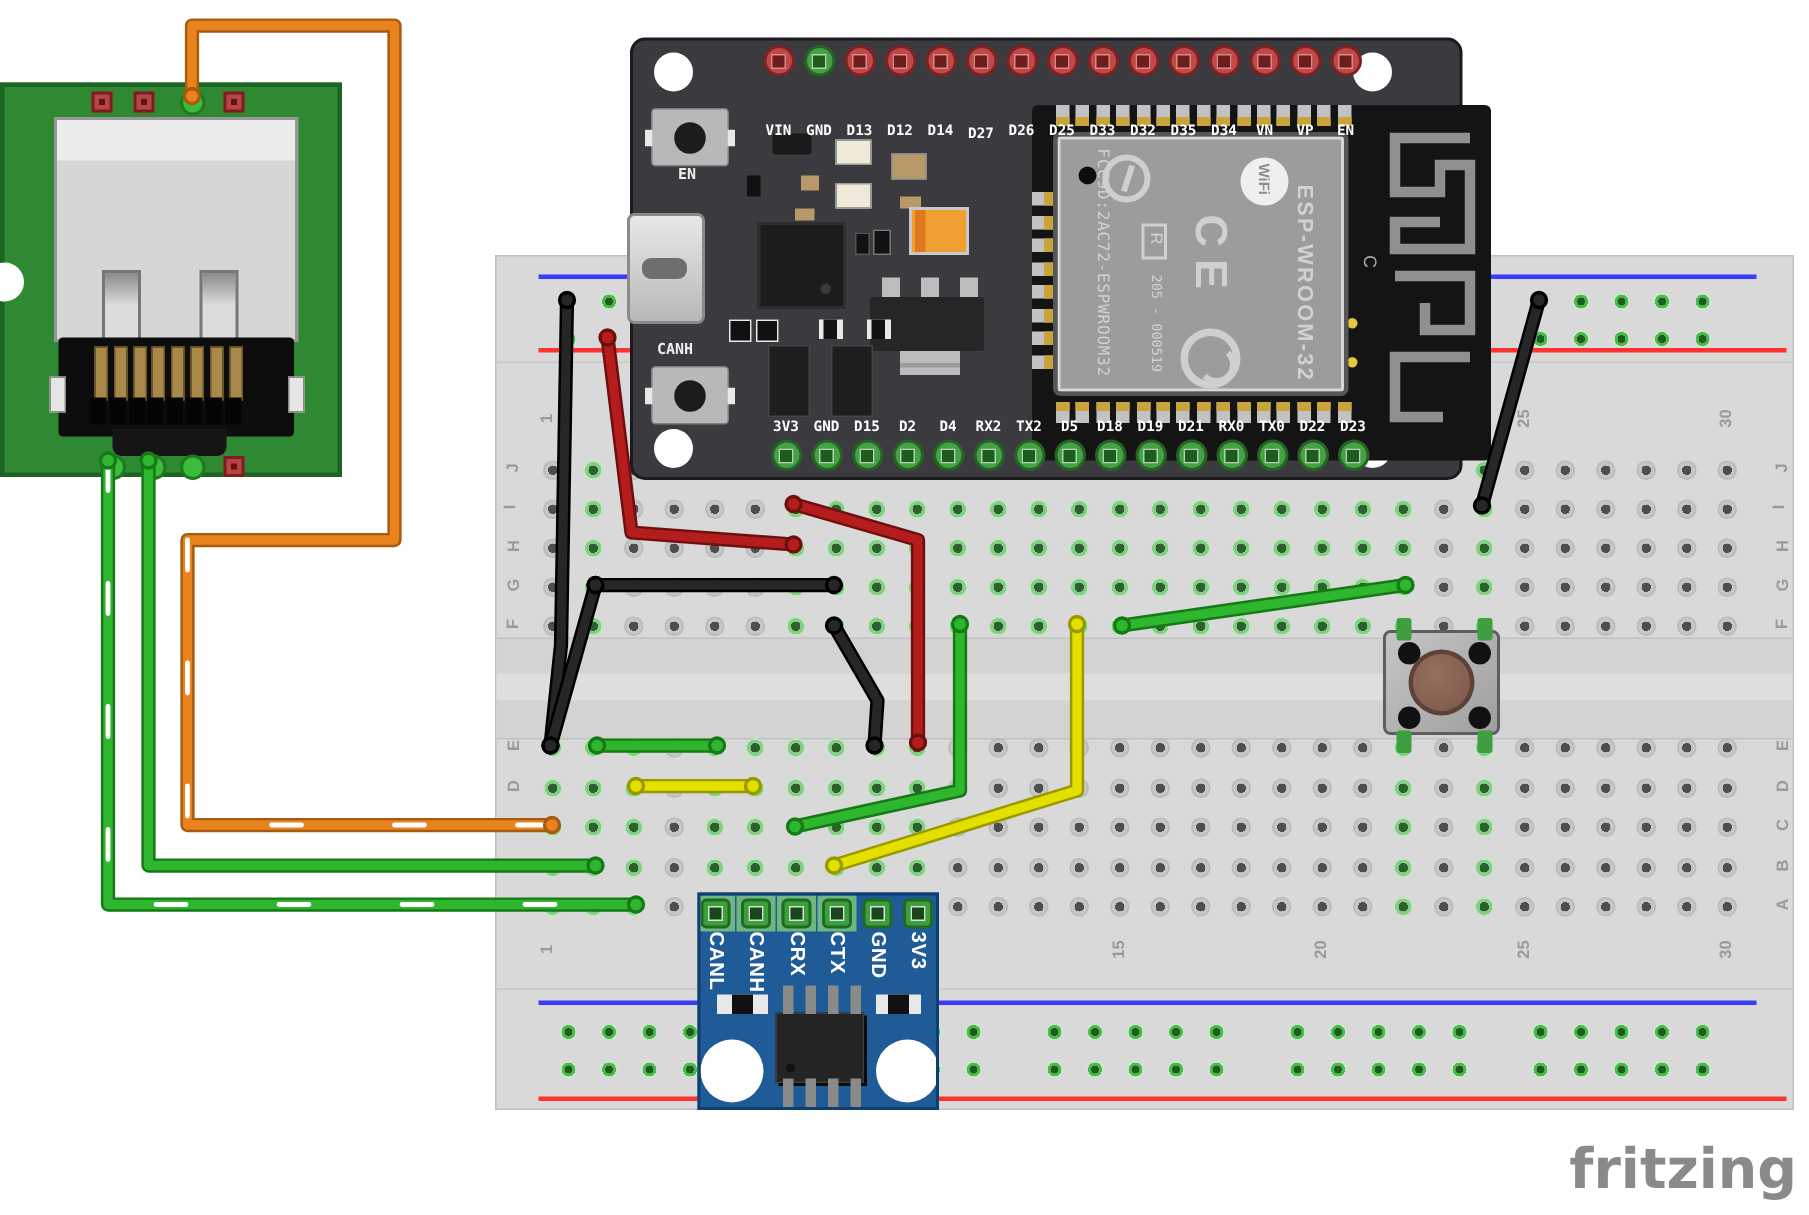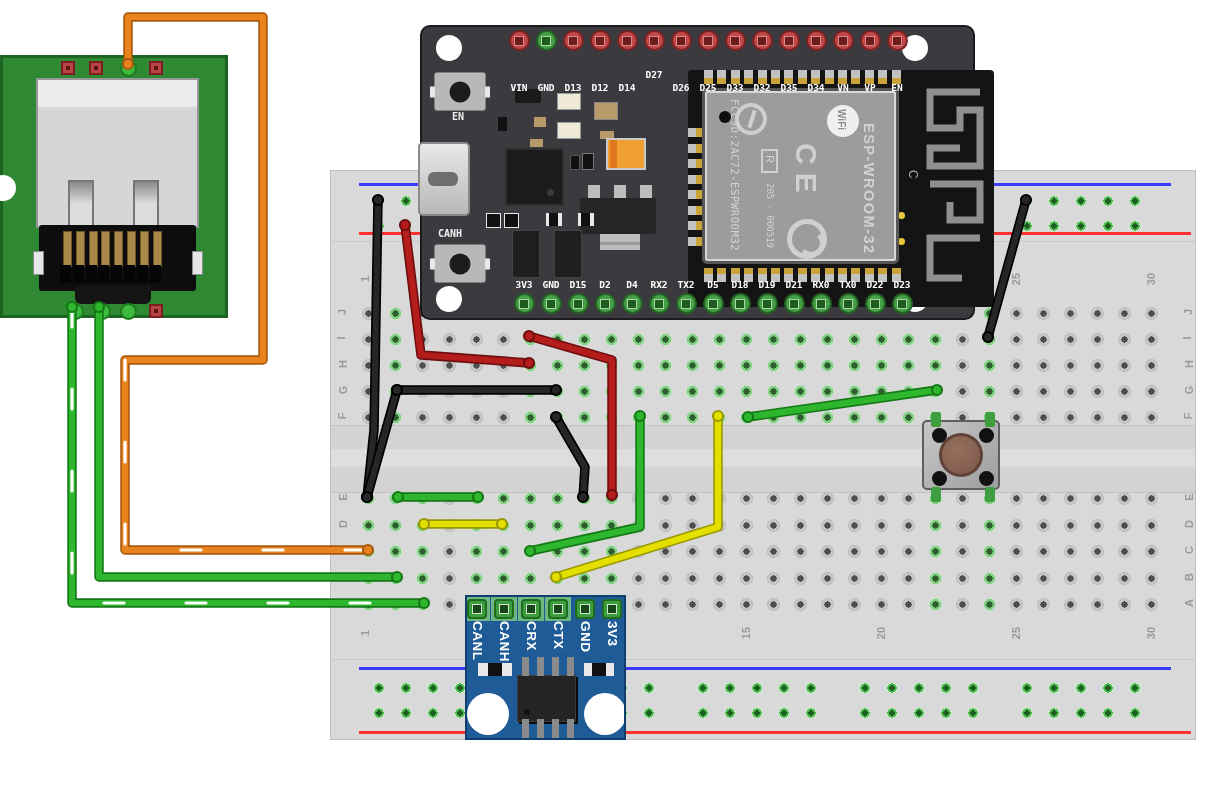--- a/index.html
+++ b/index.html
@@ -774,21 +774,21 @@
           <div class="inner"></div>
         </div>
         <div class="pinlabel" style="left:178px;top:55px;">D12</div>
         <div class="pin-top" style="left:194.5px;top:3px;">
           <div class="inner"></div>
         </div>
         <div class="pinlabel" style="left:205px;top:55px;">D14</div>
         <div class="pin-top" style="left:221.5px;top:3px;">
           <div class="inner"></div>
         </div>
-        <div class="pinlabel" style="left:232px;top:42px;">D27</div>
+        <div class="pinlabel" style="left:232px;top:57px;">D27</div>
         <div class="pin-top" style="left:248.5px;top:3px;">
           <div class="inner"></div>
         </div>
         <div class="pinlabel" style="left:259px;top:55px;">D26</div>
         <div class="pin-top" style="left:275.5px;top:3px;">
           <div class="inner"></div>
         </div>
         <div class="pinlabel" style="left:286px;top:55px;">D25</div>
         <div class="pin-top" style="left:302.5px;top:3px;">
           <div class="inner"></div>
@@ -969,13 +969,14 @@
         <circle cx="502" cy="524" r="5" fill="#e3e000" stroke="#9a9800" stroke-width="2.2"></circle>
       </g>
       <g>
         <path d="M748,417 L937,390" fill="none" stroke="#157a15" stroke-width="9.5" stroke-linecap="round" stroke-linejoin="round"></path>
         <path d="M748,417 L937,390" fill="none" stroke="#2fb62f" stroke-width="6.2" stroke-linecap="round" stroke-linejoin="round"></path>
         <circle cx="748" cy="417" r="5" fill="#2fb62f" stroke="#157a15" stroke-width="2.2"></circle>
         <circle cx="937" cy="390" r="5" fill="#2fb62f" stroke="#157a15" stroke-width="2.2"></circle>
       </g>
     </svg>
 
+  <div id="fritzing-logo" class="abs">fritzing</div>
 </div>
 
 </body></html>

